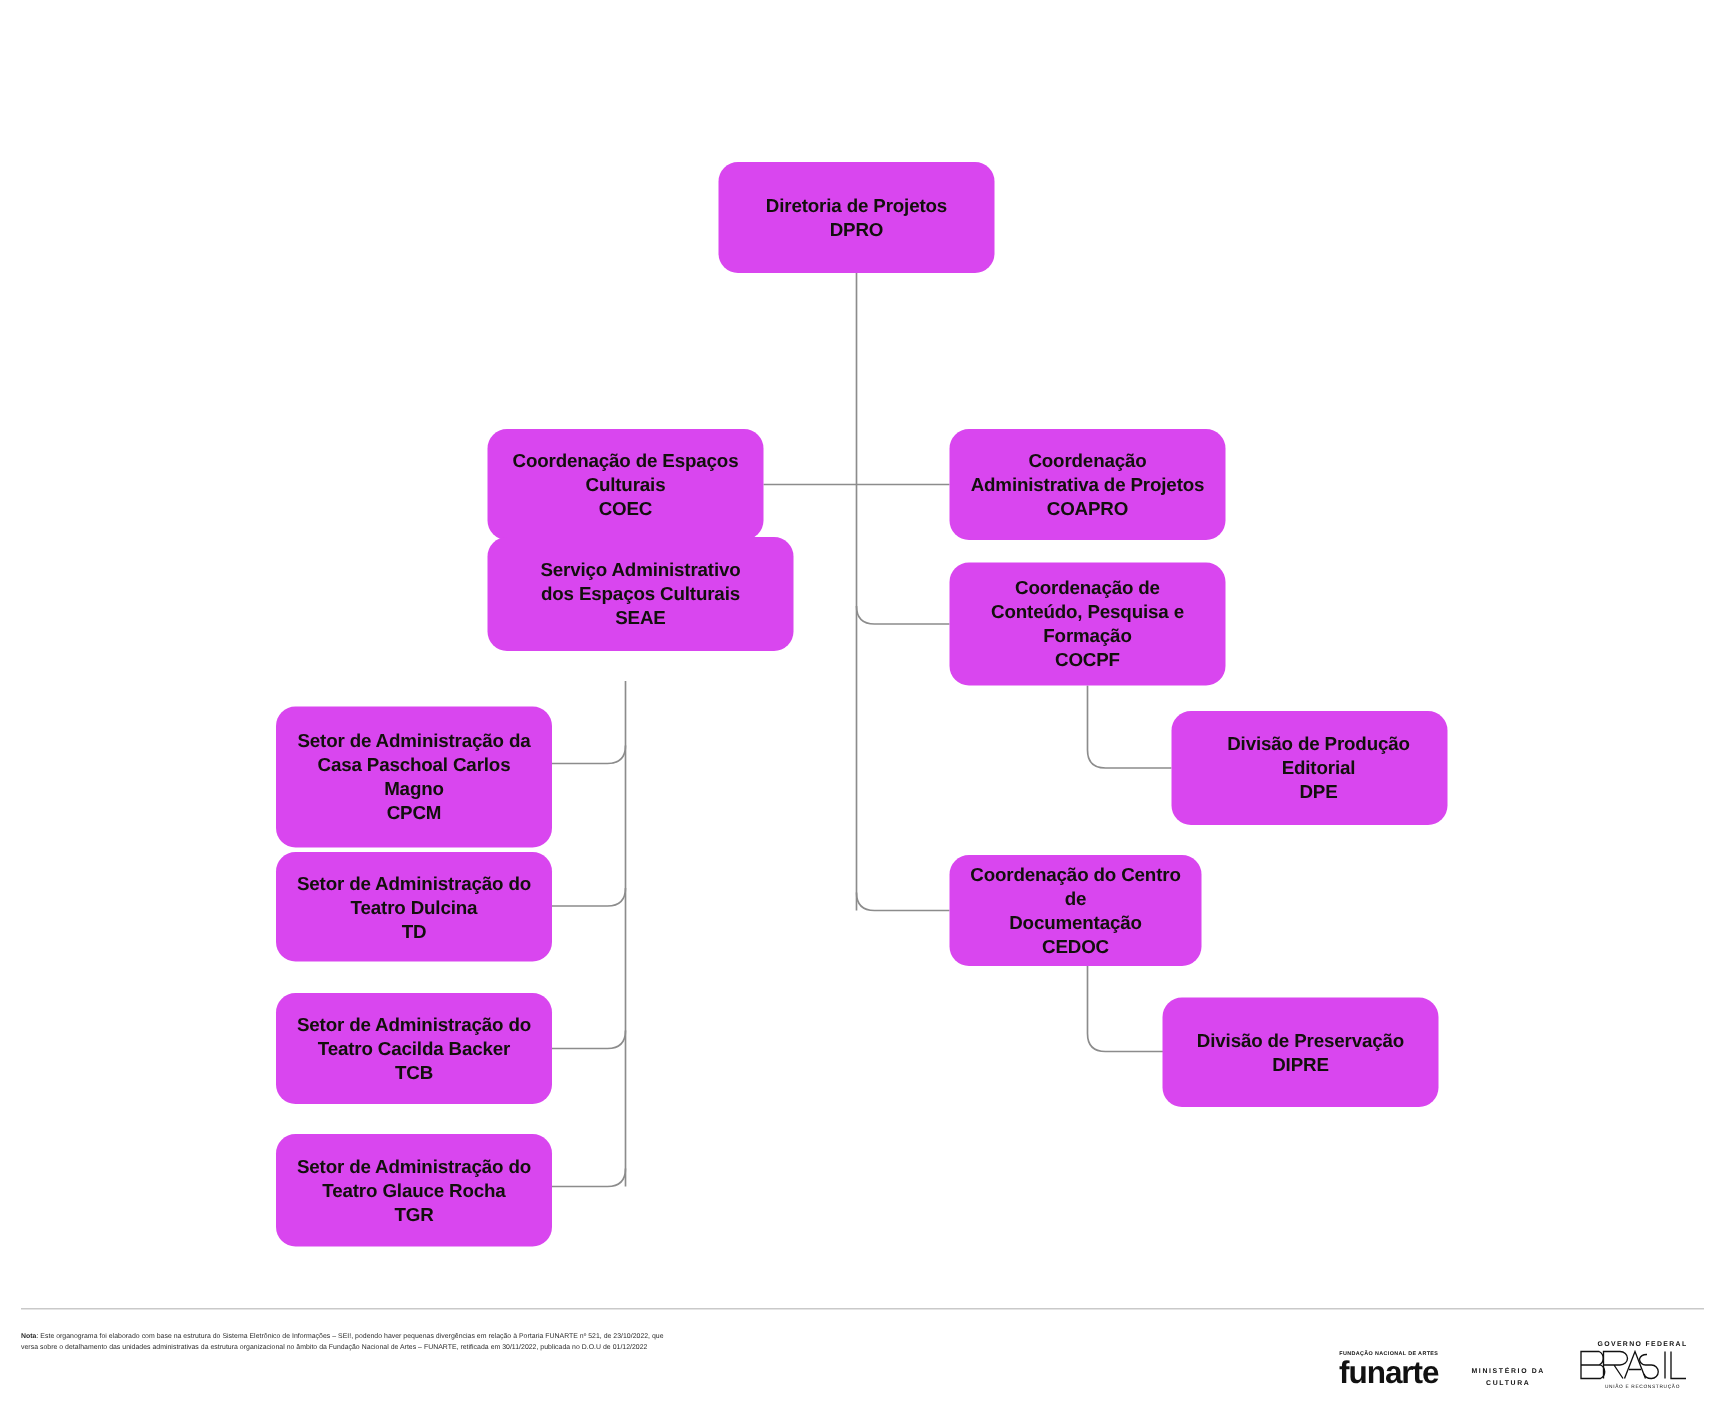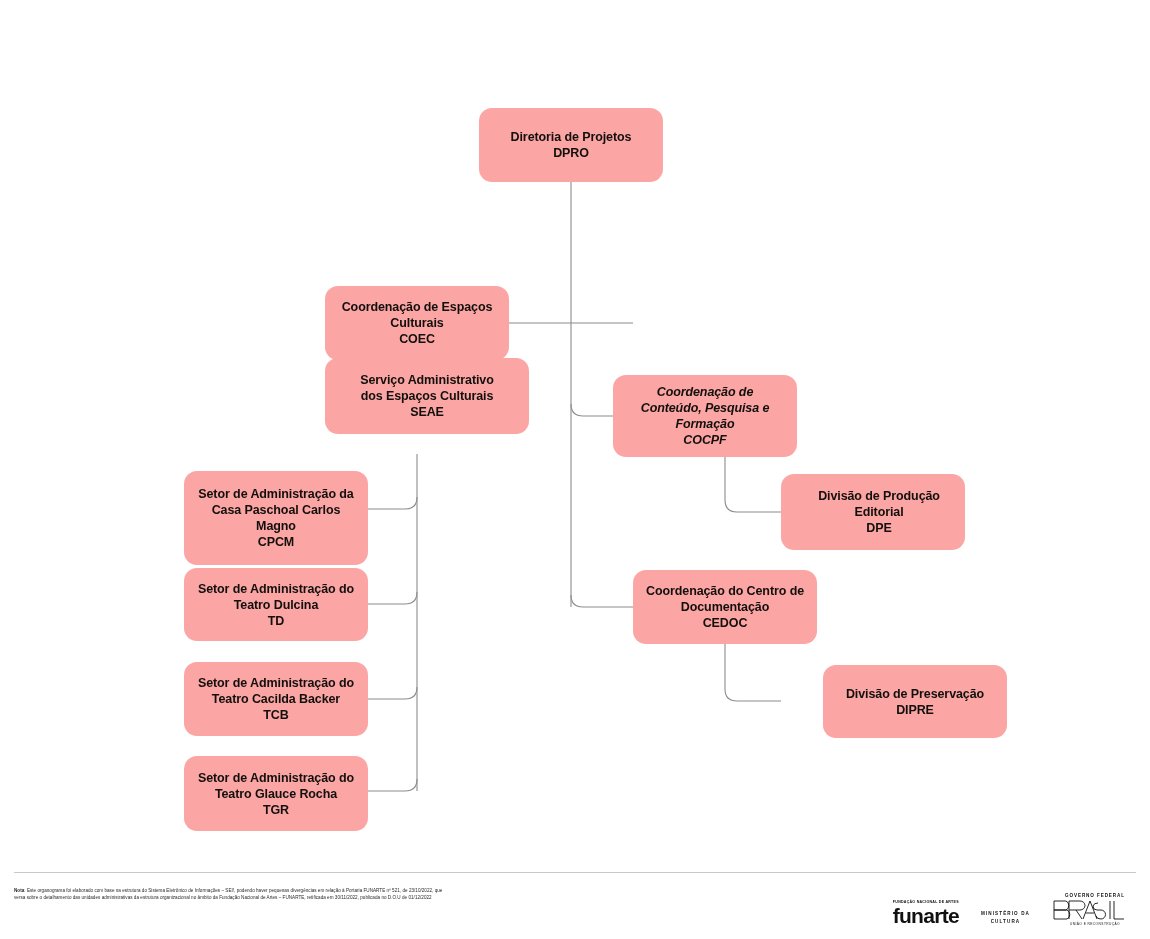--- a/index.html
+++ b/index.html
@@ -19,47 +19,47 @@
     width: 1150px; height: 939px;
   }
   .connectors {
     position: absolute;
     left: 0; top: 0;
     width: 1150px; height: 939px;
     pointer-events: none;
   }
   .node {
     position: absolute;
-    background: #fca5a5;
+    background: #d946ef;
     border-radius: 13px;
     display: flex;
     align-items: center;
     justify-content: center;
     text-align: center;
     color: #12100c;
     font-weight: bold;
     font-size: 12.5px;
     line-height: 1.28;
     padding: 4px 8px;
     letter-spacing: -0.1px;
   }
   .node .node-text { white-space: pre-line; }
 
   
   #node-dpro    { left: 479px; top: 108px; width: 184px; height: 74px; }
   #node-coec    { left: 325px; top: 286px; width: 184px; height: 74px; }
   #node-coapro  { left: 633px; top: 286px; width: 184px; height: 74px; }
   #node-seae    { left: 325px; top: 358px; width: 204px; height: 76px; }
-  #node-cocpf   { left: 613px; top: 375px; width: 184px; height: 82px; font-style: italic; }
+  #node-cocpf   { left: 633px; top: 375px; width: 184px; height: 82px; }
   #node-cpcm    { left: 184px; top: 471px; width: 184px; height: 94px; }
   #node-dpe     { left: 781px; top: 474px; width: 184px; height: 76px; padding-left: 20px; }
   #node-td      { left: 184px; top: 568px; width: 184px; height: 73px; }
-  #node-cedoc   { left: 633px; top: 570px; width: 184px; height: 74px; }
+  #node-cedoc   { left: 633px; top: 570px; width: 168px; height: 74px; }
   #node-tcb     { left: 184px; top: 662px; width: 184px; height: 74px; }
-  #node-dipre   { left: 823px; top: 665px; width: 184px; height: 73px; }
+  #node-dipre   { left: 775px; top: 665px; width: 184px; height: 73px; }
   #node-tgr     { left: 184px; top: 756px; width: 184px; height: 75px; }
 
   
   #footer {
     position: absolute;
     left: 0; top: 858px;
     width: 1150px; height: 81px;
   }
   #footer-divider {
     position: absolute;
@@ -167,20 +167,25 @@
     <span class="node-text">Diretoria de Projetos
 DPRO</span>
   </div>
 
   <div class="node" id="node-coec">
     <span class="node-text">Coordenação de Espaços
 Culturais
 COEC</span>
   </div>
 
+  <div class="node" id="node-coapro">
+    <span class="node-text">Coordenação
+Administrativa de Projetos
+COAPRO</span>
+  </div>
 
   <div class="node" id="node-seae">
     <span class="node-text">Serviço Administrativo
 dos Espaços Culturais
 SEAE</span>
   </div>
 
   <div class="node" id="node-cocpf">
     <span class="node-text">Coordenação de
 Conteúdo, Pesquisa e

